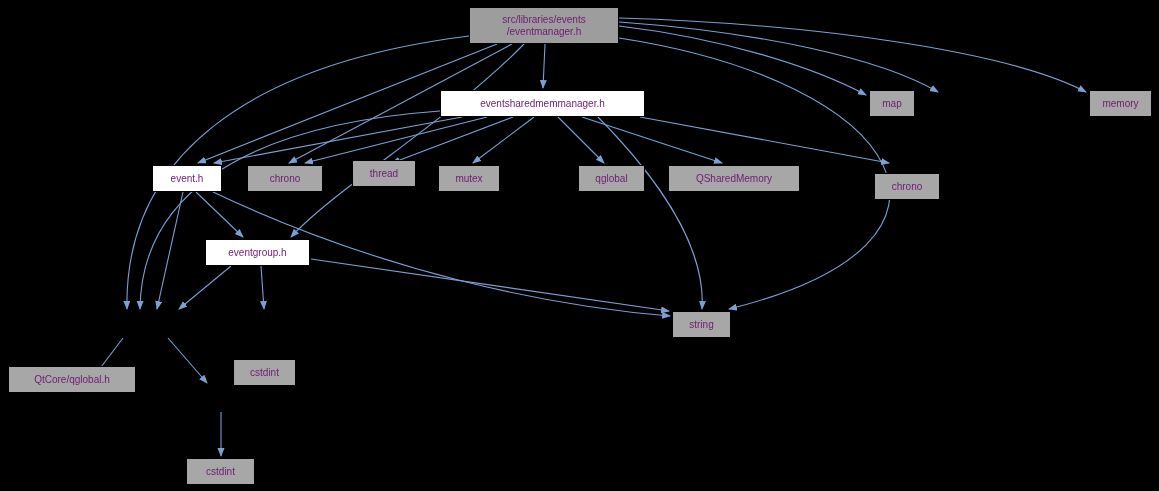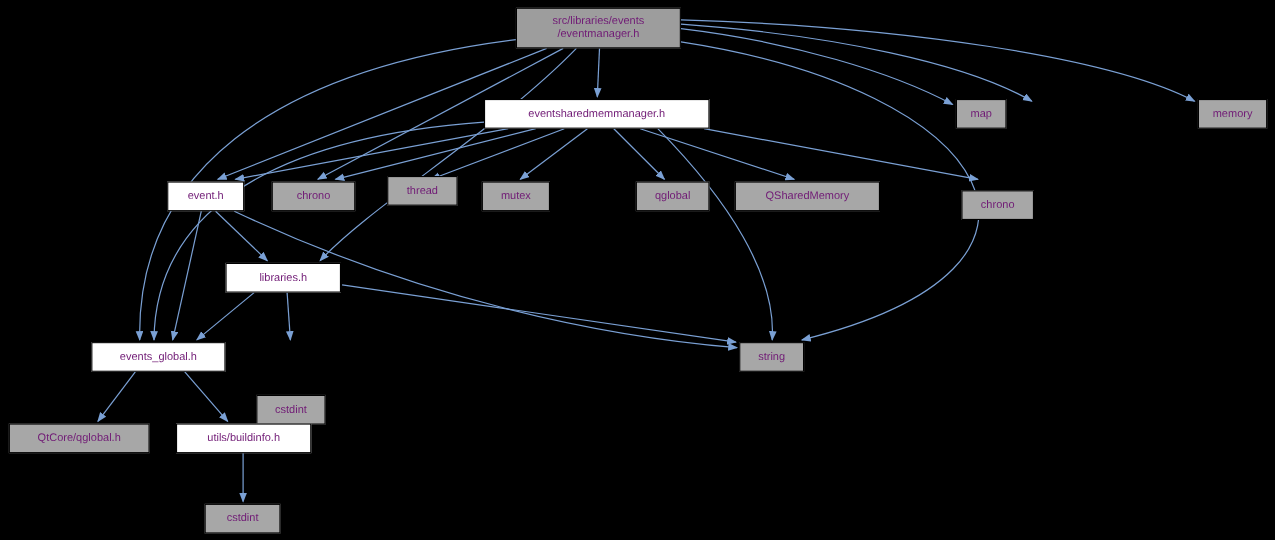--- a/index.html
+++ b/index.html
@@ -63,20 +63,18 @@
     <div class="node project" style="left: 440px; top: 90px; width: 205px; height: 27px; background: rgb(255, 255, 255);">eventsharedmemmanager.h</div>
     <div class="node system" style="left: 869px; top: 90px; width: 46px; height: 27px; background: rgb(167, 167, 167);">map</div>
     <div class="node system" style="left: 1089px; top: 90px; width: 63px; height: 27px; background: rgb(167, 167, 167);">memory</div>
     <div class="node project" style="left: 152px; top: 165px; width: 70px; height: 27px; background: rgb(255, 255, 255);">event.h</div>
     <div class="node system" style="left: 247px; top: 165px; width: 76px; height: 27px; background: rgb(167, 167, 167);">chrono</div>
     <div class="node system" style="left: 352px; top: 160px; width: 64px; height: 27px; background: rgb(167, 167, 167);">thread</div>
     <div class="node system" style="left: 438px; top: 165px; width: 62px; height: 27px; background: rgb(167, 167, 167);">mutex</div>
     <div class="node system" style="left: 578px; top: 165px; width: 67px; height: 27px; background: rgb(167, 167, 167);">qglobal</div>
     <div class="node system" style="left: 668px; top: 165px; width: 132px; height: 27px; background: rgb(167, 167, 167);">QSharedMemory</div>
     <div class="node system" style="left: 874px; top: 173px; width: 66px; height: 27px; background: rgb(167, 167, 167);">chrono</div>
-    <div class="node project" style="left: 205px; top: 239px; width: 105px; height: 27px; background: rgb(255, 255, 255);">libraries.h</div>
-    <div class="node project" style="left: 83px; top: 311px; width: 122px; height: 27px; background: rgb(255, 255, 255);">events_global.h</div>
+    <div class="node project" style="left: 205px; top: 239px; width: 105px; height: 27px; background: rgb(255, 255, 255);">eventgroup.h</div>
     <div class="node system" style="left: 233px; top: 311px; width: 63px; height: 27px; background: rgb(167, 167, 167); margin-top: 48px;">cstdint</div>
     <div class="node system" style="left: 672px; top: 311px; width: 59px; height: 27px; background: rgb(167, 167, 167);">string</div>
-    <div class="node system" style="left: 8px; top: 385px; width: 128px; height: 27px; background: rgb(167, 167, 167); text-align: center;">QtCore/qglobal.h</div>
-    <div class="node project" style="left: 160px; top: 385px; width: 123px; height: 27px; background: rgb(255, 255, 255);">utils/buildinfo.h</div>
+    <div class="node system" style="left: 8px; top: 366px; width: 128px; height: 27px; background: rgb(167, 167, 167); text-align: center;">QtCore/qglobal.h</div>
     <div class="node system" style="left: 186px; top: 458px; width: 69px; height: 27px; background: rgb(167, 167, 167);">cstdint</div>
   </div>
 
 </body></html>

